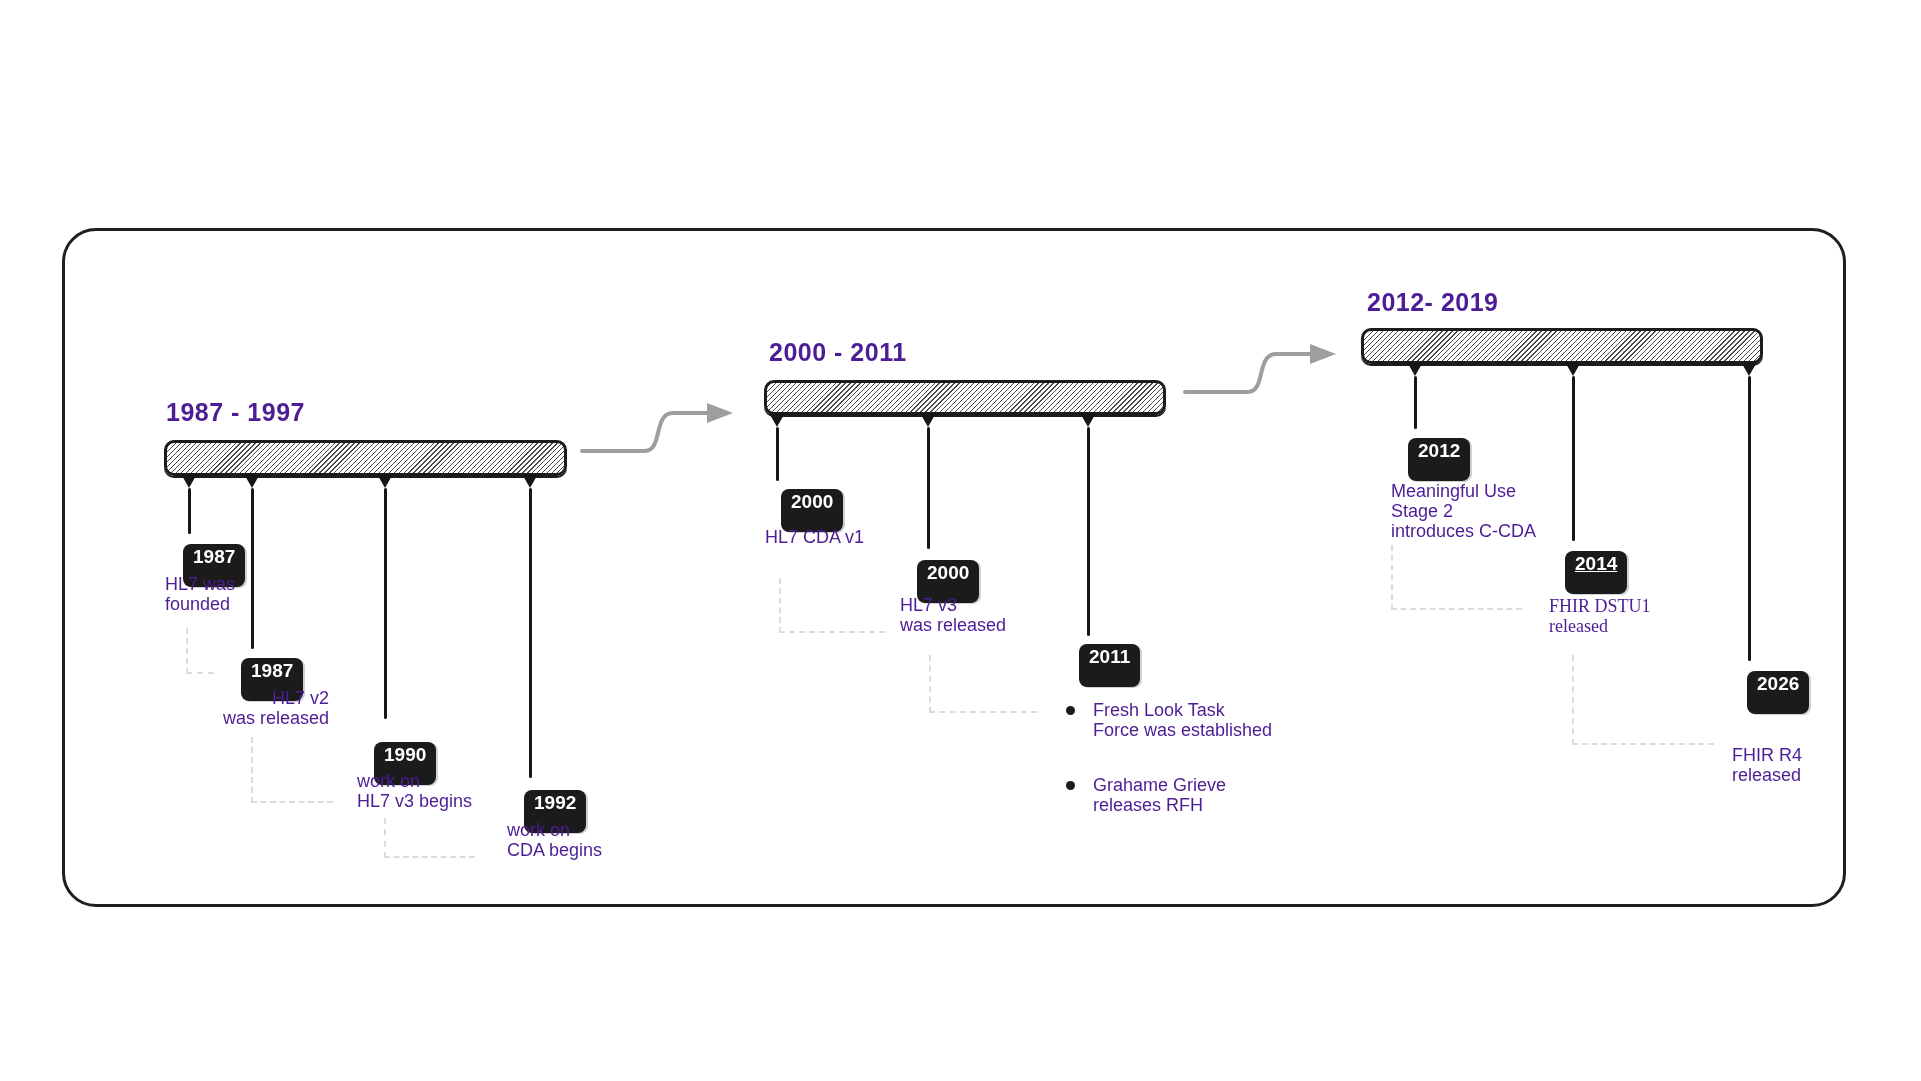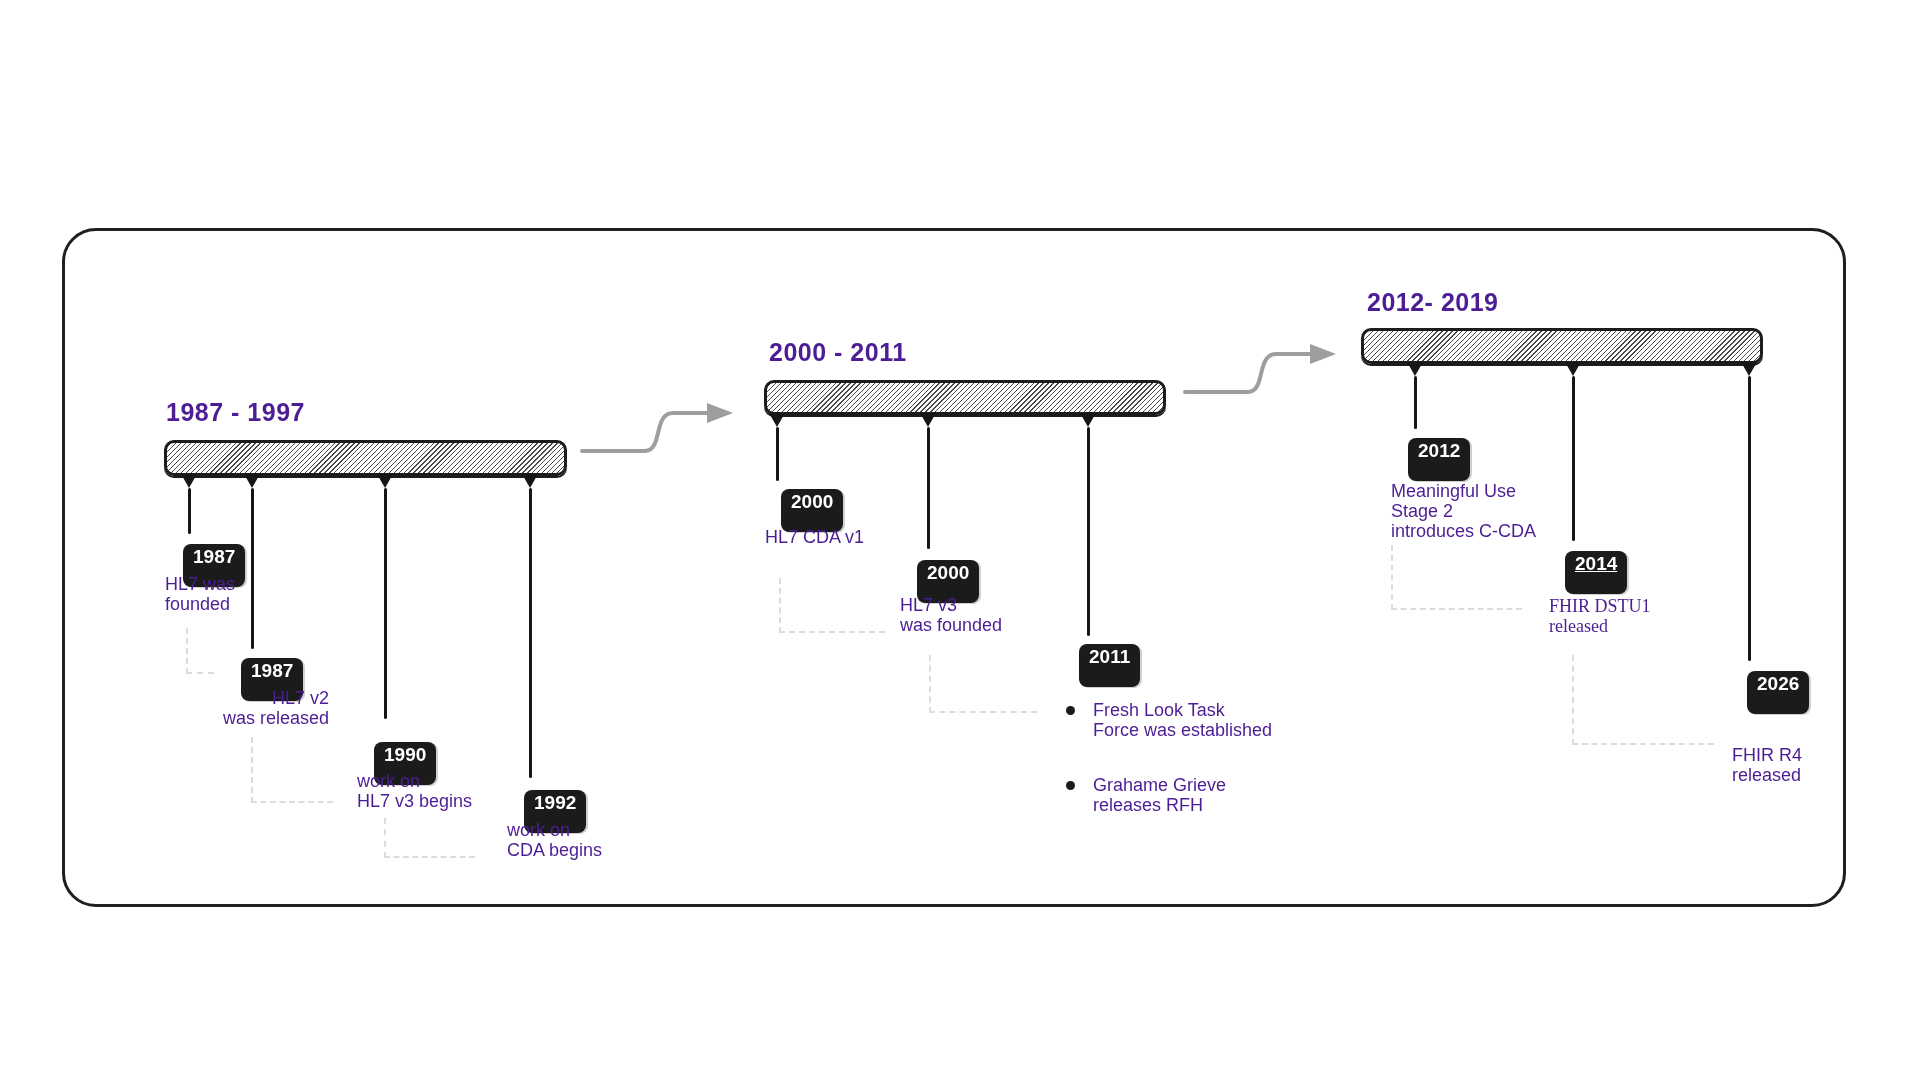--- a/index.html
+++ b/index.html
@@ -112,21 +112,21 @@
   </div>
 
   <div class="dash-l" style="left:779px; top:578px; width:104px; height:53px;"></div>
   <div class="dash-l" style="left:929px; top:655px; width:106px; height:56px;"></div>
 
   <div class="badge" style="left:762px; top:489px;">2000</div>
   <div class="evt-label" style="left:765px; top:527px;">HL7 CDA v1</div>
 
   <div class="badge" style="left:898px; top:560px;">2000</div>
   <div class="evt-label" style="left:900px; top:595px;">HL7 v3
-was founded</div>
+was released</div>
 
   <div class="badge" style="left:1060px; top:644px;">2011</div>
 
   <div class="bullet-dot" style="left:1066px; top:706px;"></div>
   <div class="evt-label" style="left:1093px; top:700px;">Fresh Look Task
 Force was established</div>
 
   <div class="bullet-dot" style="left:1066px; top:781px;"></div>
   <div class="evt-label" style="left:1093px; top:775px;">Grahame Grieve
 releases RFH</div>

